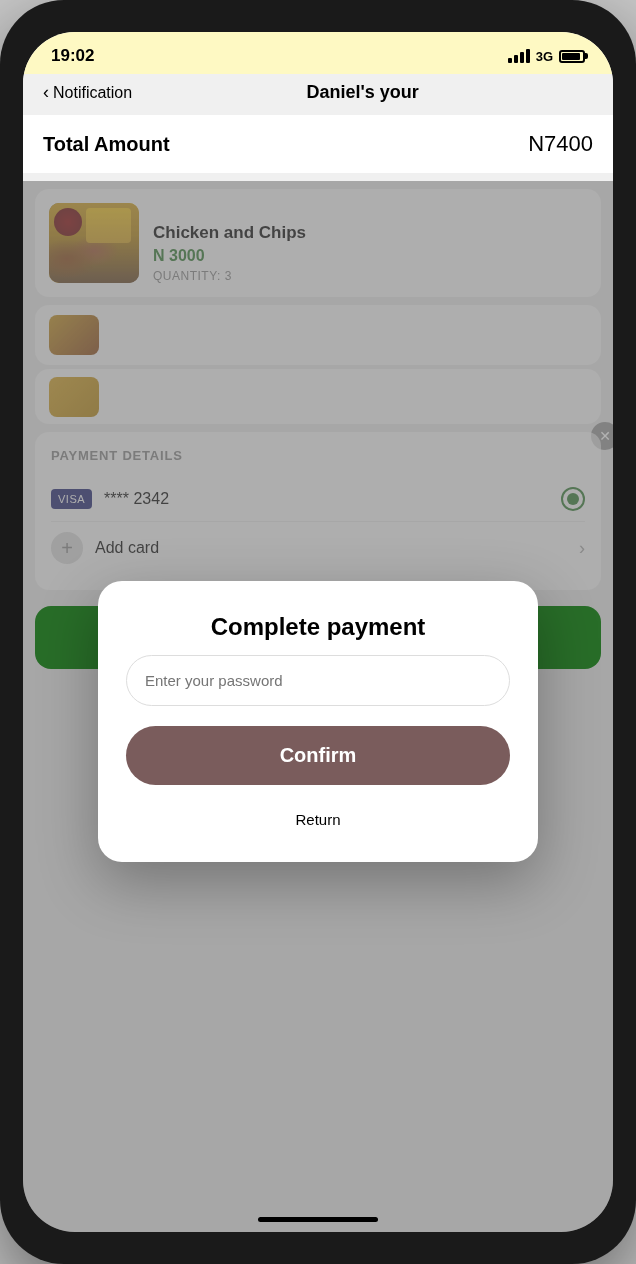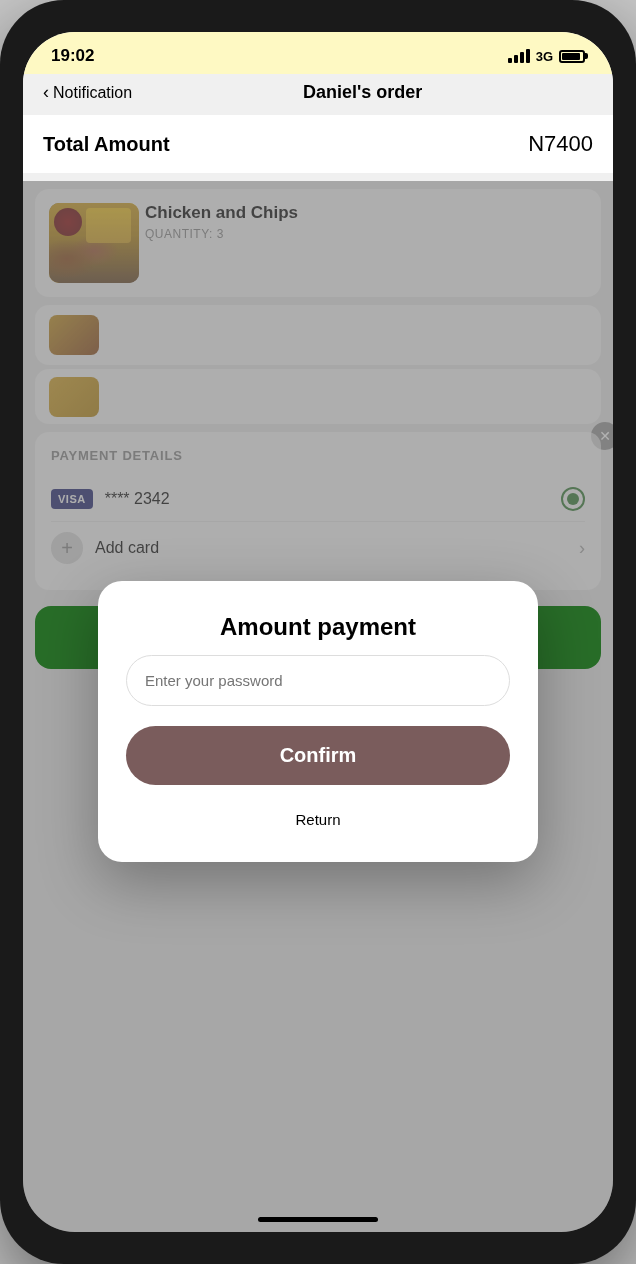--- a/index.html
+++ b/index.html
@@ -155,22 +155,22 @@
       color: #000;
     }
 
     
     .food-card {
       background: #fff;
       margin: 8px 12px;
       border-radius: 14px;
       padding: 14px;
       display: flex;
-      align-items: flex-start;
-      gap: 6px;
+      align-items: flex-end;
+      gap: 14px;
       opacity: 0.6;
     }
 
     .food-img {
       width: 90px;
       height: 80px;
       border-radius: 10px;
       background: linear-gradient(135deg, #8B6914 0%, #c8941a 30%, #f5c518 50%, #a0522d 70%, #654321 100%);
       flex-shrink: 0;
       position: relative;
@@ -386,21 +386,21 @@
     }
 
     .payment-row:last-of-type {
       border-bottom: none;
     }
 
     .visa-badge {
       background: #1a1f71;
       color: #fff;
       font-size: 11px;
-      font-weight: 700;
+      font-weight: 400;
       padding: 4px 7px;
       border-radius: 4px;
       margin-right: 12px;
       letter-spacing: 0.5px;
     }
 
     .card-number {
       font-size: 16px;
       color: #000;
       flex: 1;
@@ -500,61 +500,62 @@
           <div class="battery-fill"></div>
         </div>
       </div>
     </div>
 
     <div class="top-nav">
       <div class="back-btn">
         <span class="chevron-left">‹</span>
         <span>Notification</span>
       </div>
-      <span class="nav-title">Daniel's order</span>
+      <span class="nav-title">Daniel's your</span>
     </div>
 
     <div class="total-bar">
       <span class="total-label">Total Amount</span>
       <span class="total-value">N7400</span>
     </div>
 
     <div class="content-wrapper">
 
       
       <div class="food-card">
         <div class="food-img">
           <div class="food-img-inner">
             <div class="food-img-sauce"></div>
             <div class="food-img-fries"></div>
           </div>
         </div>
         <div class="food-details">
           <div class="food-name">Chicken and Chips</div>
+          <div class="food-price">N 3000</div>
           <div class="food-quantity">
             <span>QUANTITY:</span>
             <span>3</span>
           </div>
         </div>
       </div>
 
       
       <div class="food-card-partial">
         <div class="food-img-small"></div>
       </div>
 
       
       <div class="food-card-partial2">
         <div class="food-img-small" style="background: linear-gradient(135deg, #daa520, #b8860b);"></div>
       </div>
 
       
       <div class="modal-overlay">
         <div class="modal">
-          <h2 class="modal-title">Amount payment</h2>
+          <h2 class="modal-title">Complete payment</h2>
           <input class="modal-input" type="password" placeholder="Enter your password" style="">
           <button class="confirm-btn">Confirm</button>
           <button class="return-btn">Return</button>
         </div>
       </div>
 
       
       <div style="position: relative; margin-top: 4px;">
         <div class="payment-close">✕</div>
         <div class="payment-section">

